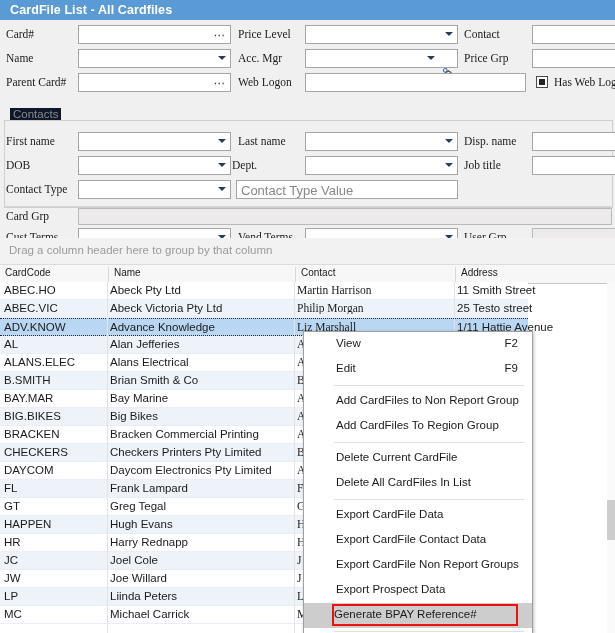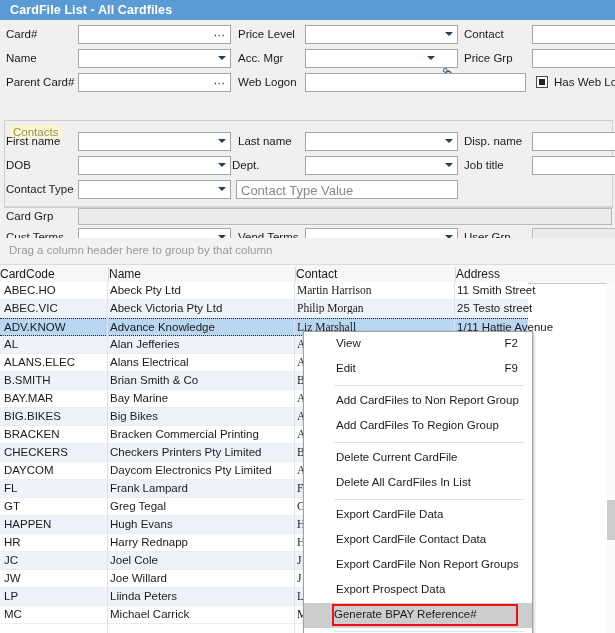--- a/index.html
+++ b/index.html
@@ -17,21 +17,21 @@
     position:absolute;left:0;top:0;width:615px;height:20px;
     background:#5b9bd5;border-bottom:1px solid #4a86bd;
   }
   .titlebar .tbtxt{
     position:absolute;left:10px;top:3px;
     color:#ffffff;font-size:12.5px;font-weight:bold;letter-spacing:.1px;
   }
 
   
   .filters{position:absolute;left:0;top:20px;width:615px;height:218px;background:#f0f0f0;}
-  .lbl{position:absolute;font-size:11.5px;color:#1b1b1b;white-space:nowrap;}
+  .lbl{position:absolute;font-size:11.5px;color:#1b1b1b;white-space:nowrap;font-family:Liberation Serif, serif;}
   .fld{
     position:absolute;box-sizing:border-box;
     background:#ffffff;border:1px solid #a6a6a6;height:19px;
   }
   .fld.ro{background:#eceaea;border:1px solid #b9b9b9;}
   .fld .ph{
     position:absolute;left:4px;top:2px;color:#888;font-size:13px;white-space:nowrap;
   }
   .caret{
     position:absolute;right:4px;top:6px;width:0;height:0;
@@ -40,21 +40,21 @@
   }
   .dots{position:absolute;right:4px;top:2px;color:#333;font-size:11.5px;letter-spacing:1px;}
 
   
   .groupbox{
     position:absolute;left:4px;top:100px;width:607px;height:86px;
     border:1px solid #cfcfcf;border-top:1px solid #cfcfcf;
     background:transparent;
   }
   .grouplegend{
-    position:absolute;left:10px;top:106px;background:#fef9c3;padding:0 3px;
+    position:absolute;left:10px;top:88px;background:#0f172a;padding:0 3px;
     color:#8a8a8a;font-size:11.5px;
   }
   .hrline{position:absolute;left:4px;width:607px;height:1px;background:#d6d6d6;}
 
   
   .chk{
     position:absolute;width:12px;height:12px;box-sizing:border-box;
     border:1px solid #4a4a4a;background:#fff;
   }
   .chk i{position:absolute;left:2px;top:2px;width:6px;height:6px;background:#222;display:block;}
@@ -66,22 +66,22 @@
   .groupbar{
     position:absolute;left:0;top:0;width:615px;height:26px;
     background:#f2f2f2;border-bottom:5px solid #ef4444;
   }
   .groupbar span{position:absolute;left:9px;top:6px;color:#9a9a9a;font-size:11.5px;}
   .ghead{
     position:absolute;left:0;top:26px;width:615px;height:18px;
     background:#f7f7f7;border-bottom:1px solid #c8c8c8;border-top:1px solid #dcdcdc;
   }
   .ghead .hc{
-    position:absolute;top:2px;font-size:12px;color:#1b1b1b;
-    border-left:1px solid #d8d8d8;height:15px;box-sizing:border-box;
+    position:absolute;top:2px;font-size:10px;color:#1b1b1b;
+    border-left:1px solid #d8d8d8;padding-left:5px;height:15px;box-sizing:border-box;
   }
   .ghead .hc.first{border-left:none;}
   .rows{position:absolute;left:0;top:44px;width:615px;height:351px;overflow:hidden;}
   .row{position:absolute;left:0;width:528px;height:18px;border-bottom:1px solid #e8eef6;box-sizing:border-box;}
   .row.odd{background:#ffffff;}
   .row.even{background:#eef3fa;}
   .row.sel{background:#b9d7f2;border-top:1px dotted #2b2b2b;border-bottom:1px dotted #2b2b2b;}
   .cell{position:absolute;top:2px;font-size:11.5px;color:#1b1b1b;white-space:nowrap;overflow:hidden;}
   .c0{left:4px;width:100px;}
   .c1{left:110px;width:182px;}

